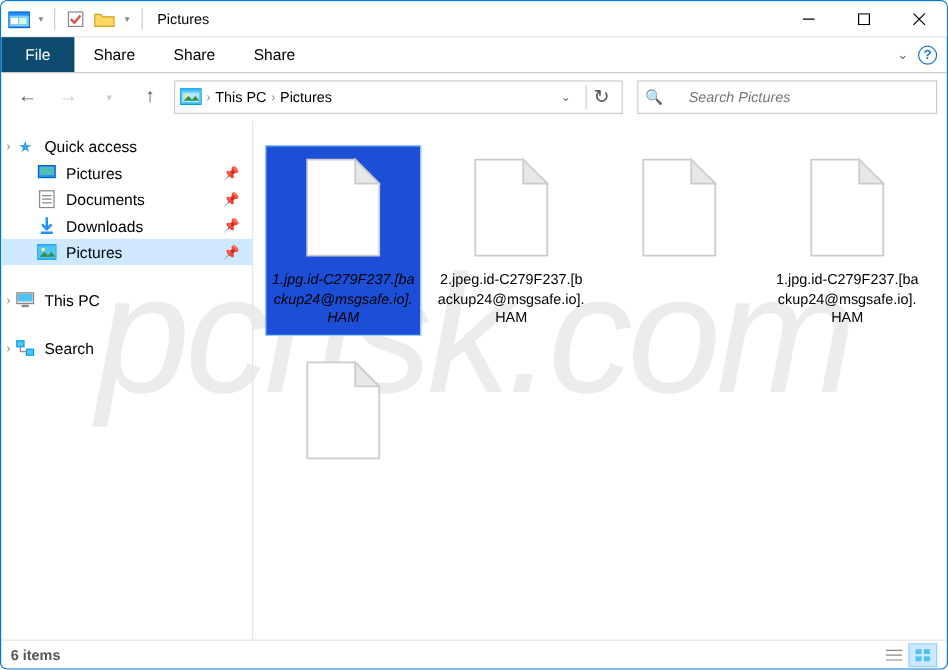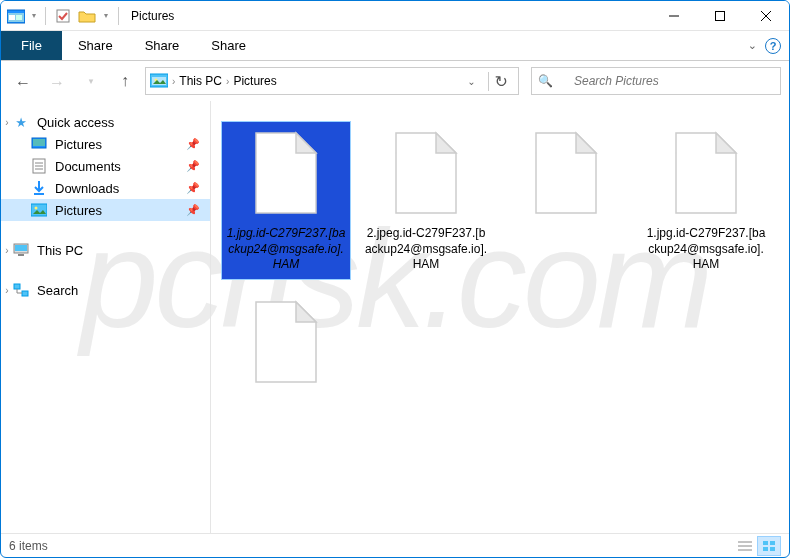--- a/index.html
+++ b/index.html
@@ -49,21 +49,21 @@
 
 
 .content { flex: 1; padding: 20px 10px; display: flex; flex-wrap: wrap; align-content: flex-start; gap: 10px 10px; overflow:auto; }
 .file-item { width: 130px; text-align: center; font-size: 12px; padding: 6px 2px; border: 1px solid transparent; }
 .file-item.selected { border: 1px solid #99d1ff; background: #1d4ed8; font-style: italic; }
 .file-icon { width: 80px; height: 90px; margin: 0 auto 8px; position: relative; }
 .file-icon svg { width: 100%; height: 100%; }
 .file-name { word-break: break-all; line-height: 1.3; }
 
 
-.statusbar { height: 24px; border-top: 1px solid #e5e5e5; display: flex; align-items: center; padding: 0 8px; font-size: 12px; color: #555; }
+.statusbar { height: 24px; border-top: 1px solid #e5e5e5; display: flex; align-items: center; padding: 0 8px; font-size: 12px; color: #555; font-weight: bold; }
 .status-spacer { flex: 1; }
 .view-btn { width: 24px; height: 20px; border: 1px solid transparent; display:flex; align-items:center; justify-content:center; }
 .view-btn.active { border-color:#99d1ff; background:#cce8ff; }
 
 
 .watermark { position: absolute; top: 50%; left: 50%; transform: translate(-50%, -50%); font-size: 140px; font-weight: 300; color: rgba(200,200,200,0.35); white-space: nowrap; pointer-events: none; letter-spacing: -4px; z-index:0; font-style:italic; }
 .content, .sidebar, .navbar, .ribbon, .titlebar, .statusbar { position: relative; z-index: 1; }
 </style>
 </head>
 <body>

